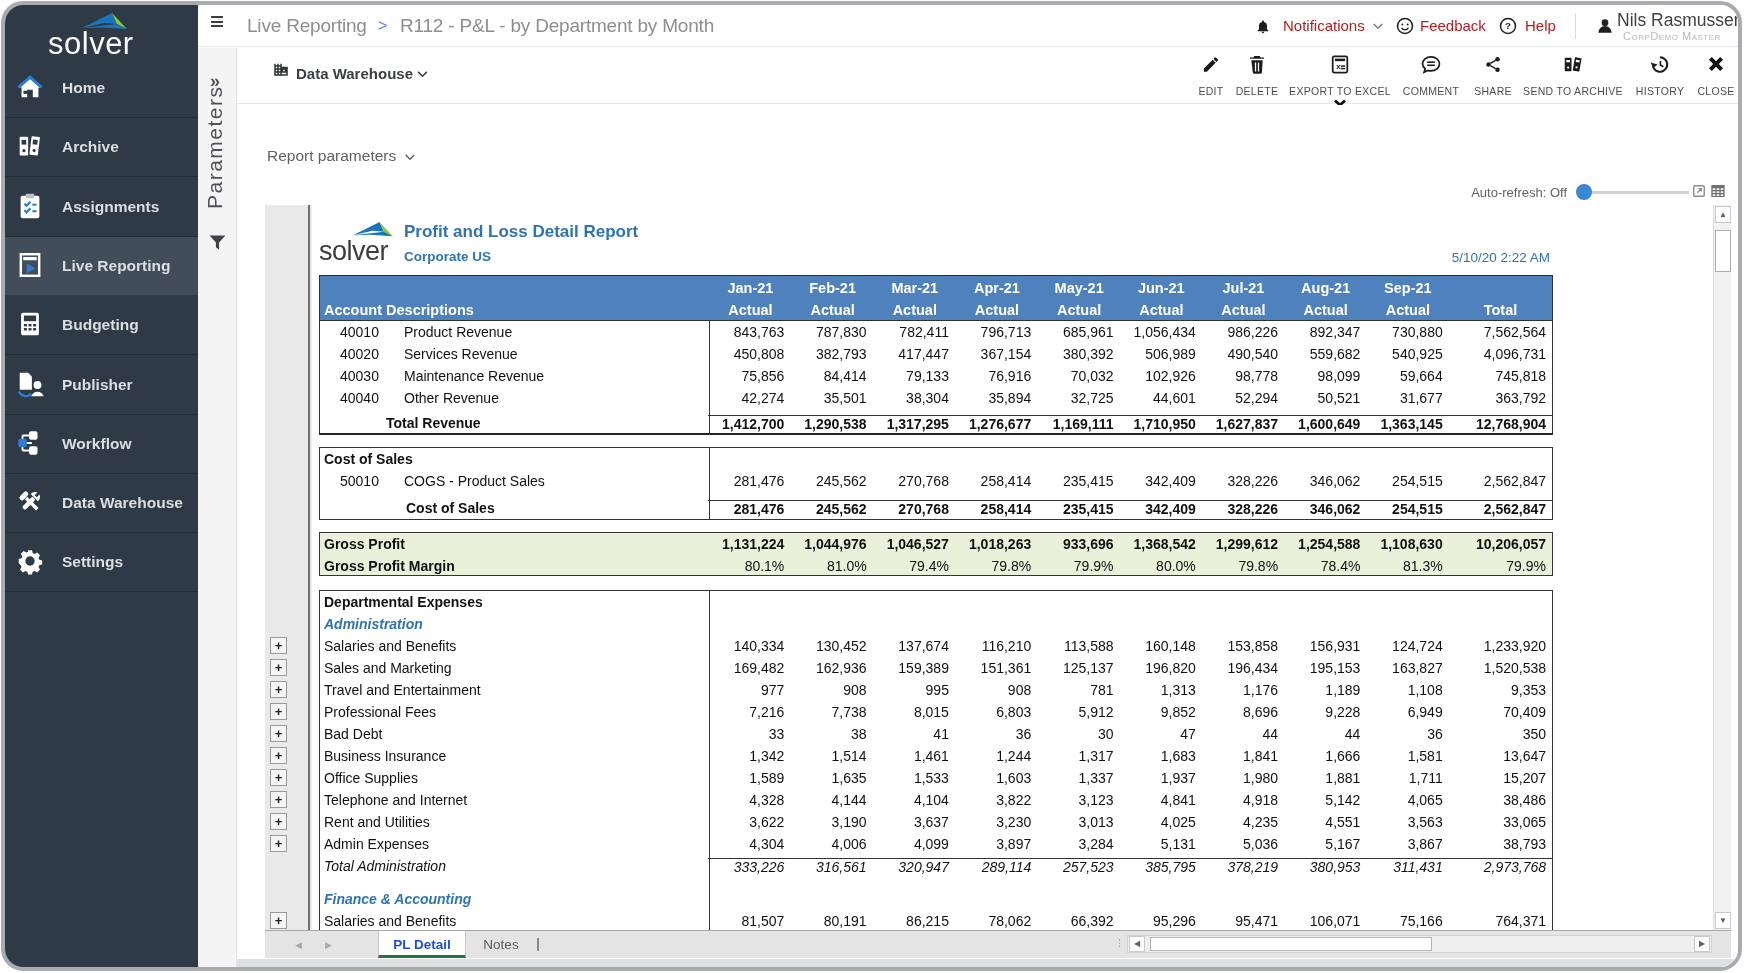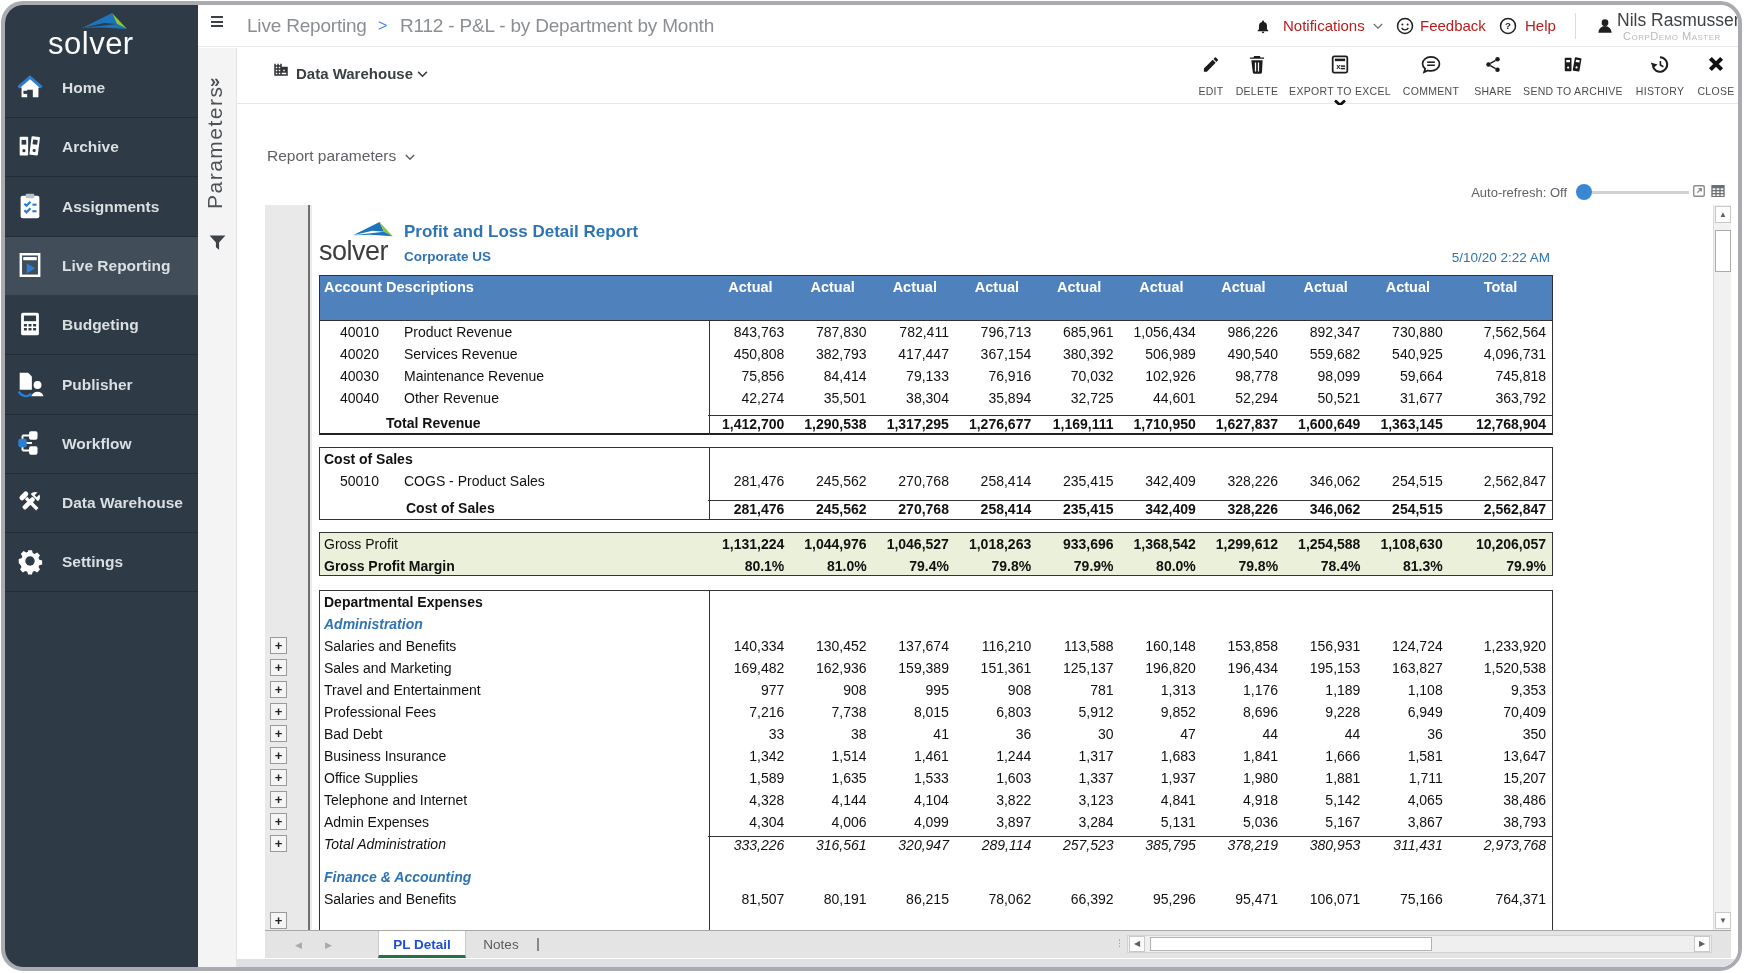--- a/index.html
+++ b/index.html
@@ -341,20 +341,33 @@
           <path d="M0 16 L30 1 L35 12 L22 11 Z" fill="#1c75bc"></path>
           <path d="M30 1 L45 17 L35 12 Z" fill="#8dc63f"></path>
           <path d="M0 16 L35 12 L45 17 L20 15.5 Z" fill="#1c75bc"></path>
         </svg>
         <div id="rlogo-word">solver</div>
         <div id="rtitle">Profit and Loss Detail Report</div>
         <div id="rsub">Corporate US</div>
         <div id="rdate">5/10/20 2:22 AM</div>
         <div class="tbl" style="top:70px;height:655px;">
             <div id="thead">
+              <div class="hr" style="margin-top:1px;">
+                <div style="width:390px;"></div>
+                <div class="hc">Jan-21</div>
+                <div class="hc">Feb-21</div>
+                <div class="hc">Mar-21</div>
+                <div class="hc">Apr-21</div>
+                <div class="hc">May-21</div>
+                <div class="hc">Jun-21</div>
+                <div class="hc">Jul-21</div>
+                <div class="hc">Aug-21</div>
+                <div class="hc">Sep-21</div>
+                <div class="hct"></div>
+              </div>
               <div class="hr">
                 <div style="width:390px;padding-left:4px;">Account Descriptions</div>
                 <div class="hc">Actual</div>
                 <div class="hc">Actual</div>
                 <div class="hc">Actual</div>
                 <div class="hc">Actual</div>
                 <div class="hc">Actual</div>
                 <div class="hc">Actual</div>
                 <div class="hc">Actual</div>
                 <div class="hc">Actual</div>
@@ -473,37 +486,37 @@
                   <div class="cell">342,409</div>
                   <div class="cell">328,226</div>
                   <div class="cell">346,062</div>
                   <div class="cell">254,515</div>
                   <div class="cell tot">2,562,847</div>
                 </div>
               </div>
 </div>
 <div class="secbox" style="top:257px;height:44px;background:#eaf0da;border-width:1.5px;">
   <div class="trow" style="height:22px;">
-                <div class="nm" style="font-weight:bold;"><span class="ind4" style="font-weight:normal;">Gross Profit</span></div>
+                <div class="nm" style="font-weight:bold;"><span class="ind4" style="font-weight:bold;">Gross Profit</span></div>
                 <div class="nums" style="font-weight:bold;">
                   <div class="cell">1,131,224</div>
                   <div class="cell">1,044,976</div>
                   <div class="cell">1,046,527</div>
                   <div class="cell">1,018,263</div>
                   <div class="cell">933,696</div>
                   <div class="cell">1,368,542</div>
                   <div class="cell">1,299,612</div>
                   <div class="cell">1,254,588</div>
                   <div class="cell">1,108,630</div>
                   <div class="cell tot">10,206,057</div>
                 </div>
               </div>
   <div class="trow" style="height:22px;">
                 <div class="nm" style="font-weight:bold;"><span class="ind4" style="font-weight:bold;">Gross Profit Margin</span></div>
-                <div class="nums" style="font-weight:bold;">
+                <div class="nums" style="font-weight:normal;">
                   <div class="cell">80.1%</div>
                   <div class="cell">81.0%</div>
                   <div class="cell">79.4%</div>
                   <div class="cell">79.8%</div>
                   <div class="cell">79.9%</div>
                   <div class="cell">80.0%</div>
                   <div class="cell">79.8%</div>
                   <div class="cell">78.4%</div>
                   <div class="cell">81.3%</div>
                   <div class="cell tot">79.9%</div>
@@ -629,20 +642,35 @@
                   <div class="cell">4,328</div>
                   <div class="cell">4,144</div>
                   <div class="cell">4,104</div>
                   <div class="cell">3,822</div>
                   <div class="cell">3,123</div>
                   <div class="cell">4,841</div>
                   <div class="cell">4,918</div>
                   <div class="cell">5,142</div>
                   <div class="cell">4,065</div>
                   <div class="cell tot">38,486</div>
+                </div>
+              </div>
+              <div class="trow" style="height:22px;">
+                <div class="nm" style=""><span class="ind4">Rent and Utilities</span></div>
+                <div class="nums" style="">
+                  <div class="cell">3,622</div>
+                  <div class="cell">3,190</div>
+                  <div class="cell">3,637</div>
+                  <div class="cell">3,230</div>
+                  <div class="cell">3,013</div>
+                  <div class="cell">4,025</div>
+                  <div class="cell">4,235</div>
+                  <div class="cell">4,551</div>
+                  <div class="cell">3,563</div>
+                  <div class="cell tot">33,065</div>
                 </div>
               </div>
               <div class="trow" style="height:22px;">
                 <div class="nm" style=""><span class="ind4">Admin Expenses</span></div>
                 <div class="nums" style="">
                   <div class="cell">4,304</div>
                   <div class="cell">4,006</div>
                   <div class="cell">4,099</div>
                   <div class="cell">3,897</div>
                   <div class="cell">3,284</div>

